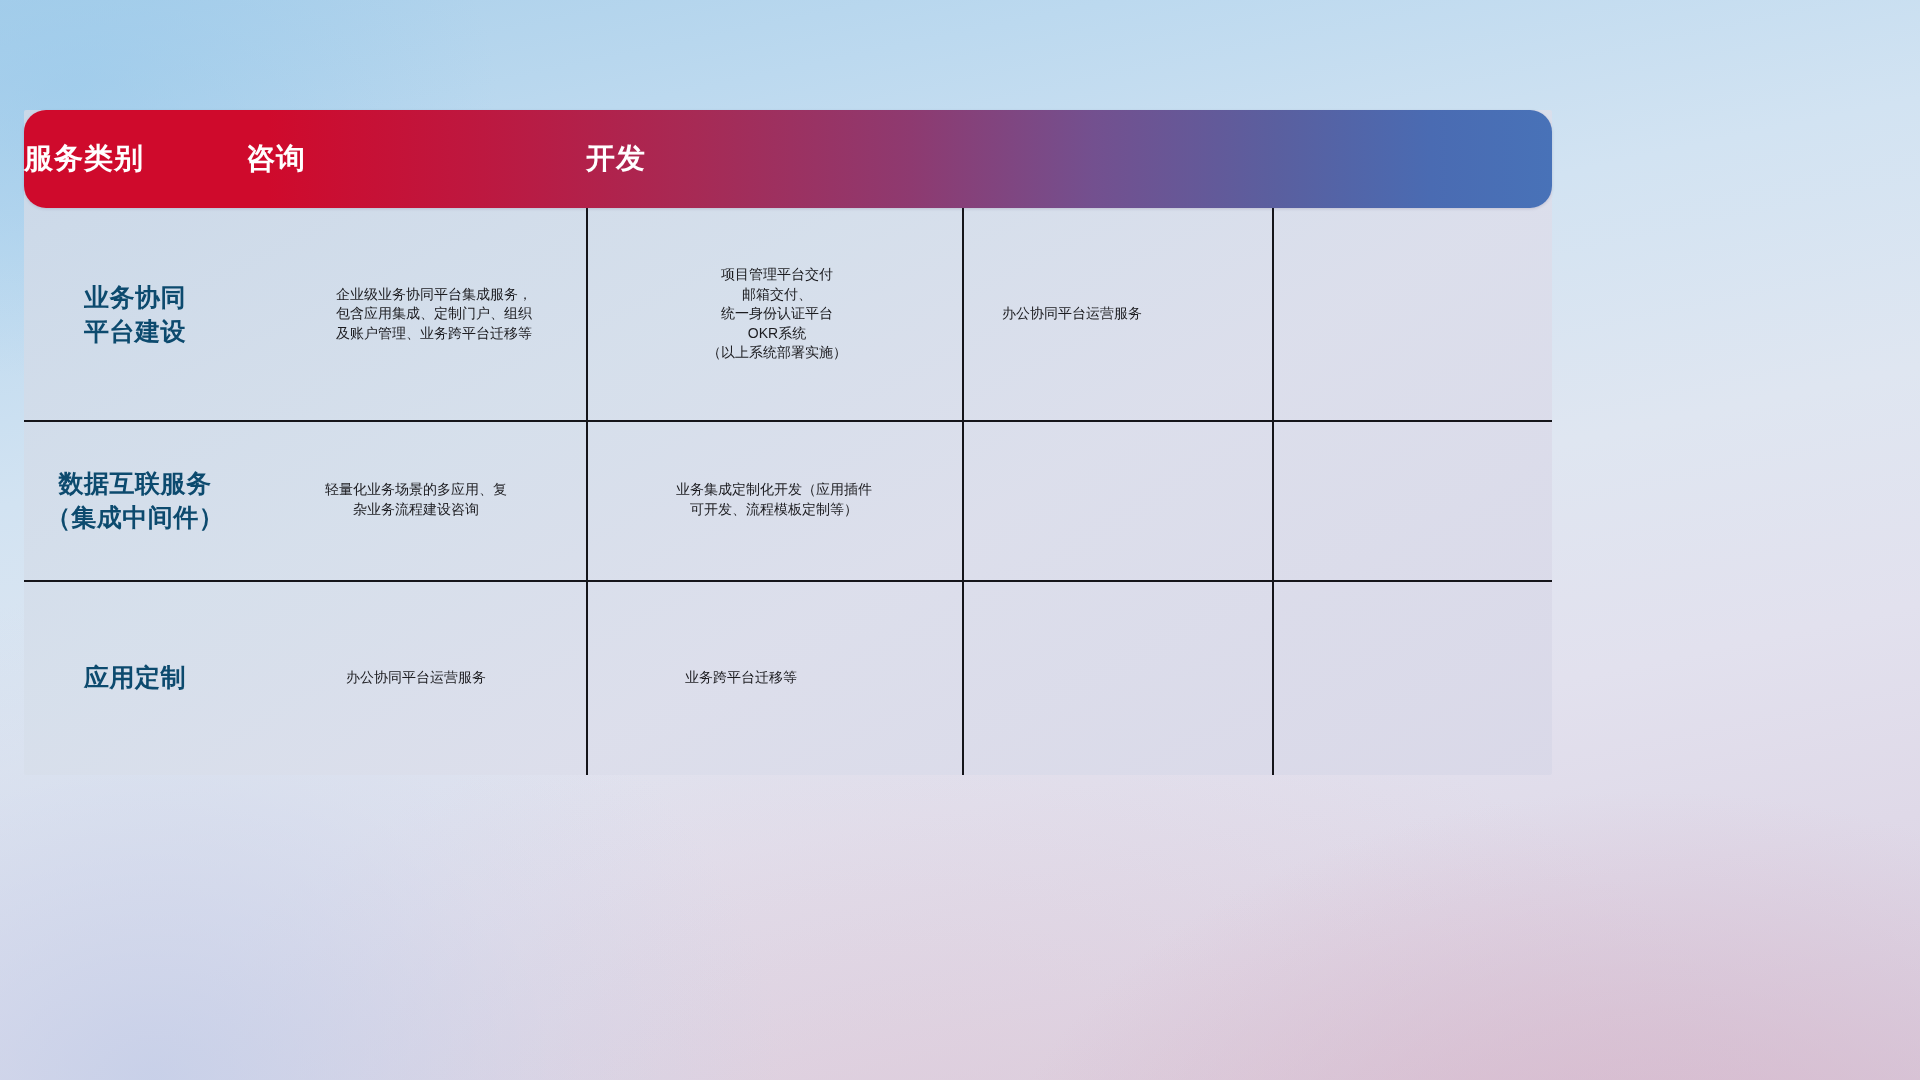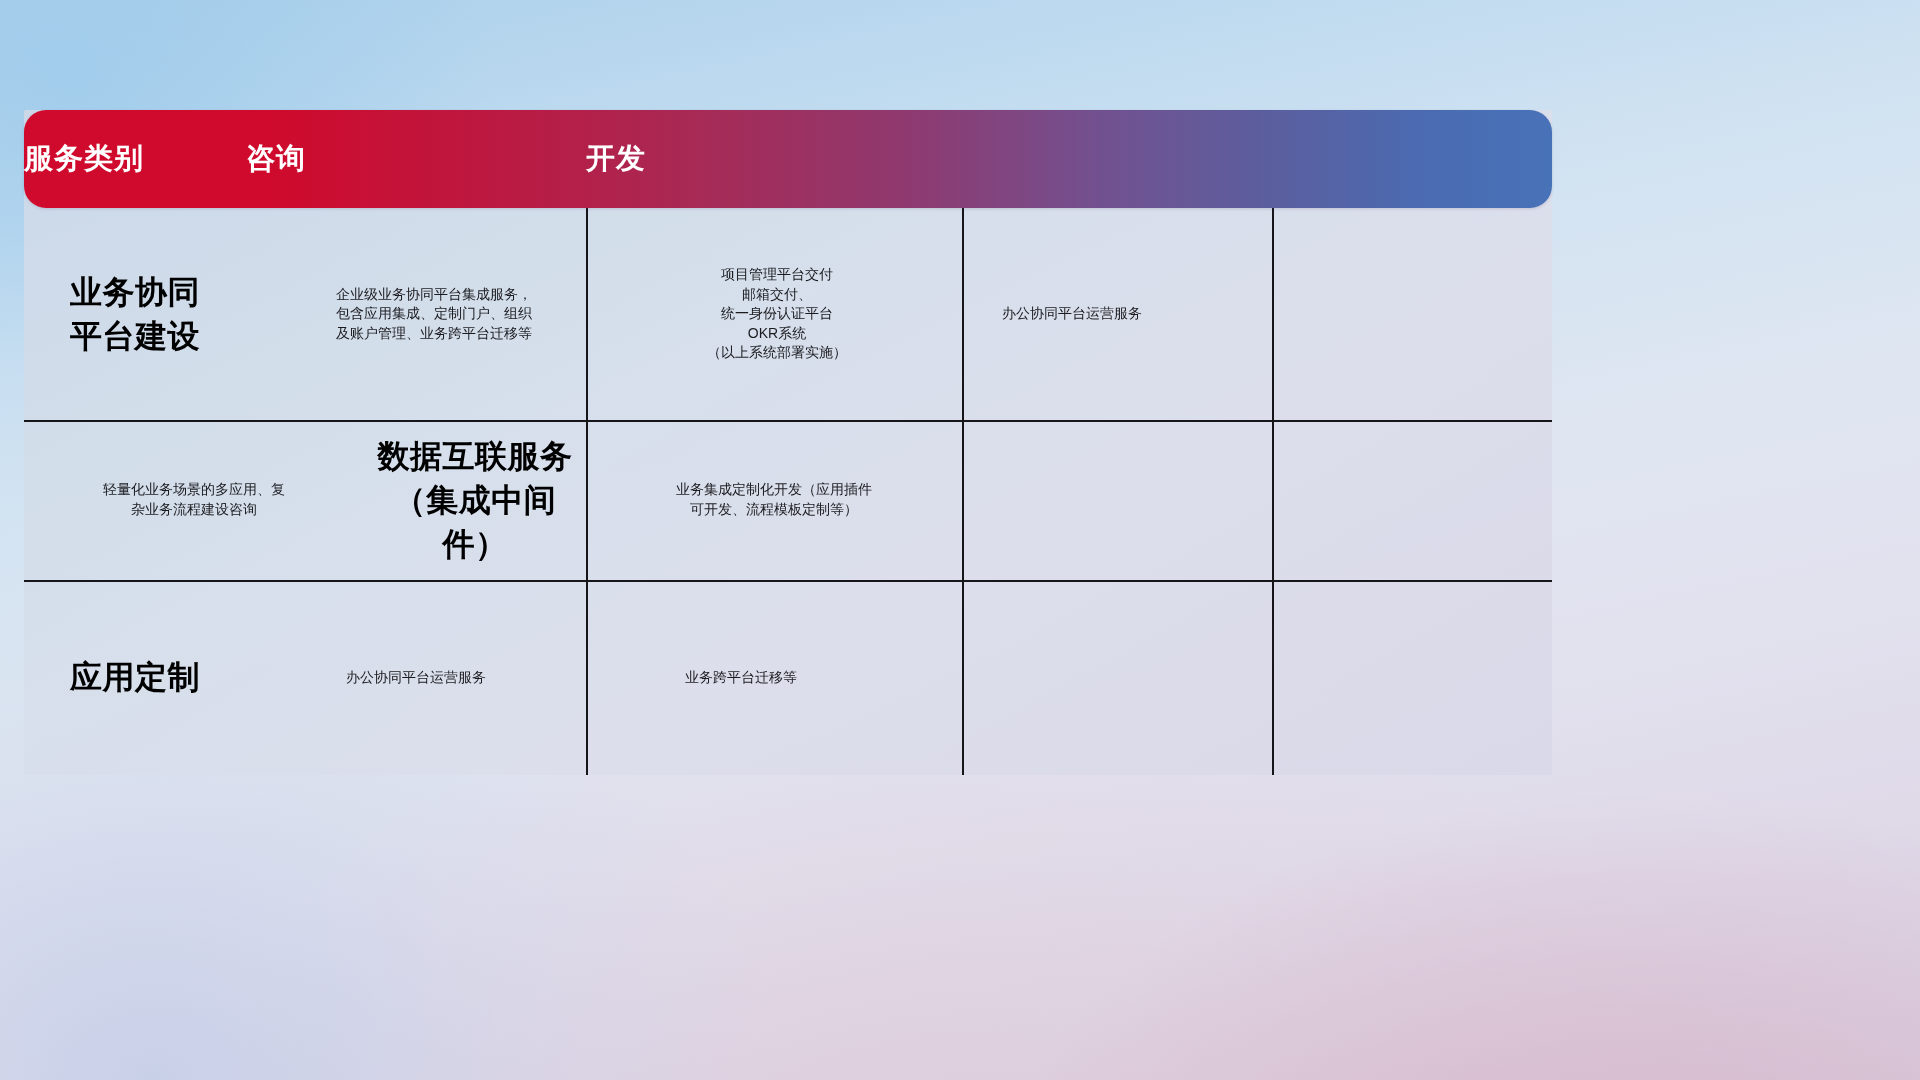--- a/index.html
+++ b/index.html
@@ -96,22 +96,22 @@
     text-align:center;
     line-height:1.36;
   }
   .c0 { width:222px; }
   .c1 { width:340px; }
   .c2 { width:376px; }
   .c3 { width:310px; }
   .c4 { width:280px; }
 
   .cat-label {
-    color:#000000;
-    font-size:32px;
+    color:#0c4a6e;
+    font-size:25px;
     font-weight:bold;
     line-height:1.38;
     white-space:pre-line;
     letter-spacing:0.5px;
   }
   .body-text {
     color:#1b1b1f;
     font-size:14px;
     line-height:1.40;
     white-space:pre-line;
@@ -154,28 +154,28 @@
 统一身份认证平台
 OKR系统
 （以上系统部署实施）</span>
       </div>
     <div class="cell c4">
         <span class="body-text">办公协同平台运营服务</span>
       </div>
   </div>
 
   <div class="data-row" id="row-1">
+    <div class="cell c0">
+        <span class="cat-label">数据互联服务
+（集成中间件）</span>
+      </div>
     <div class="cell c1">
         <span class="body-text">轻量化业务场景的多应用、复
 杂业务流程建设咨询</span>
       </div>
-    <div class="cell c0">
-        <span class="cat-label">数据互联服务
-（集成中间件）</span>
-      </div>
     <div class="cell c2">
         <span class="body-text">业务集成定制化开发（应用插件
 可开发、流程模板定制等）</span>
       </div>
     <div class="cell c3">
         <span class="body-text"></span>
       </div>
     <div class="cell c4">
         <span class="body-text"></span>
       </div>

